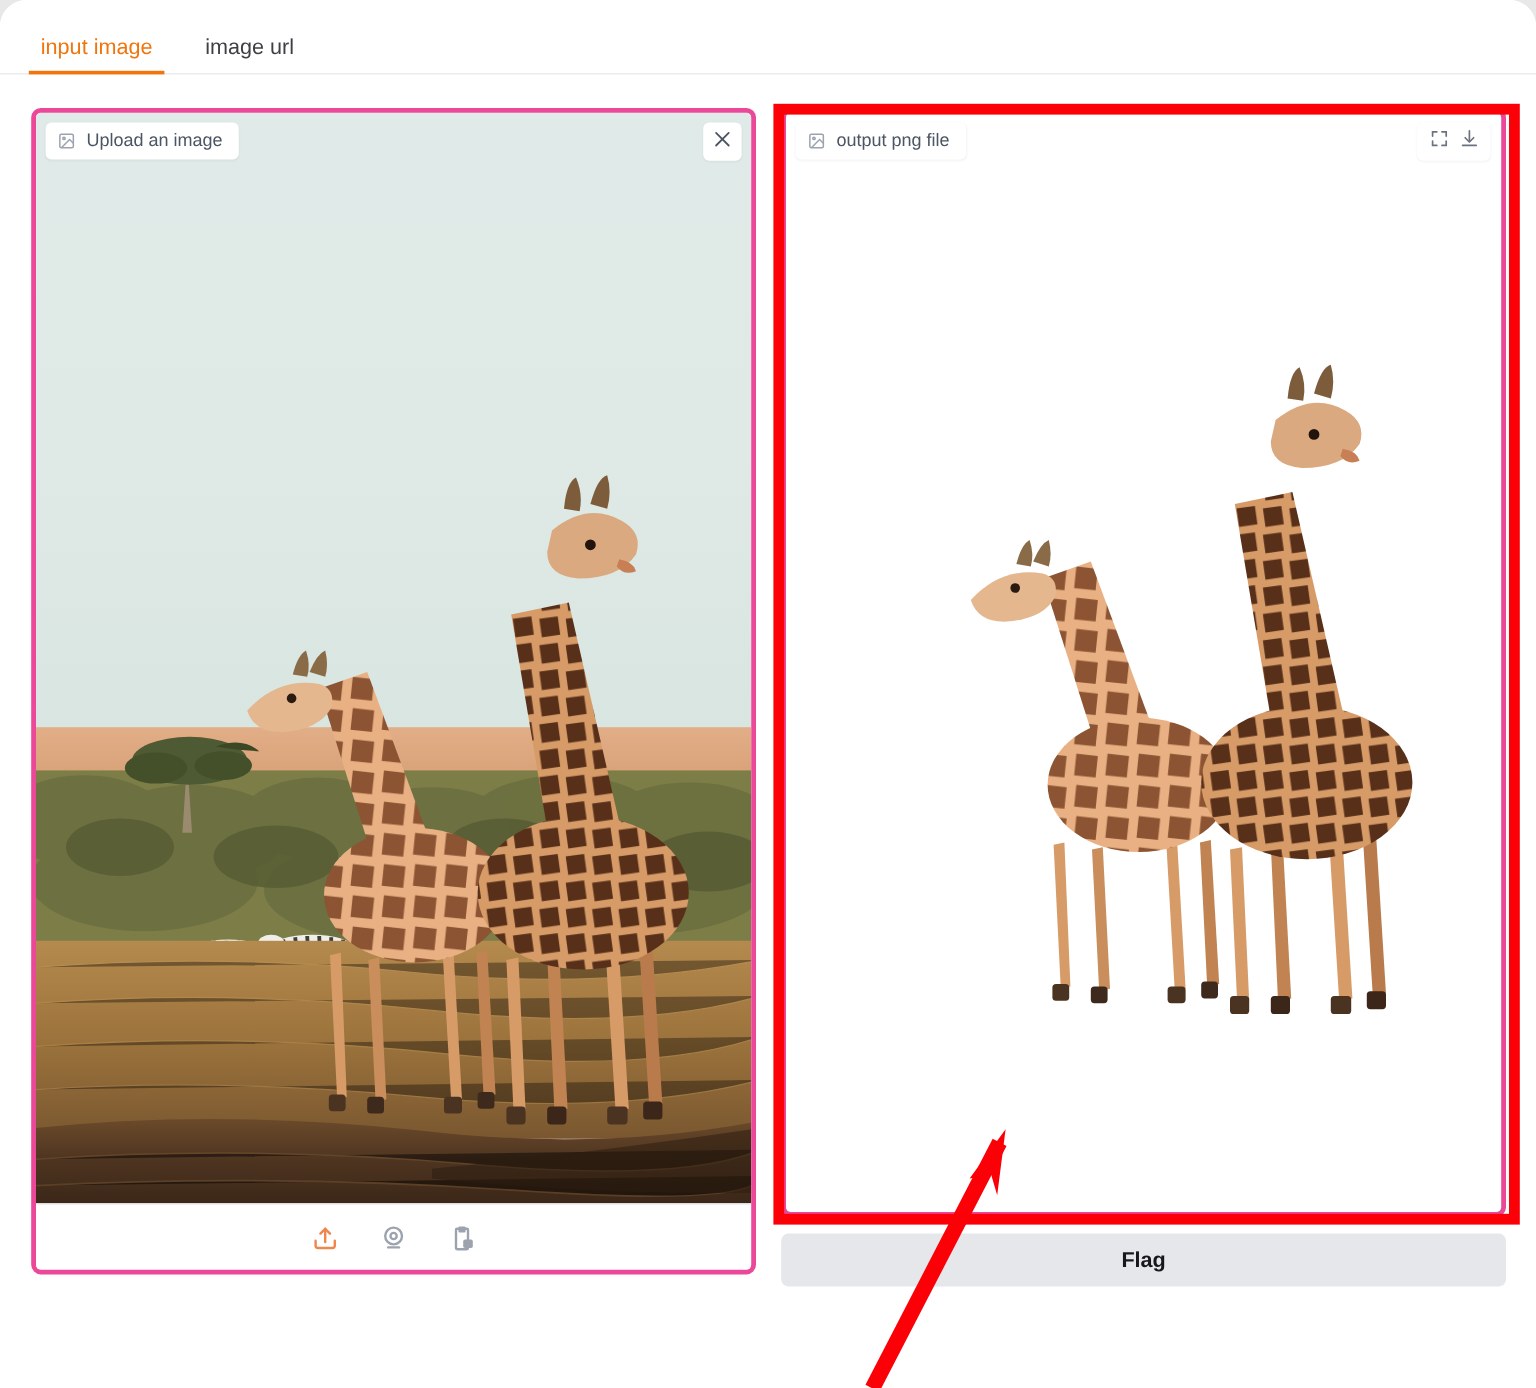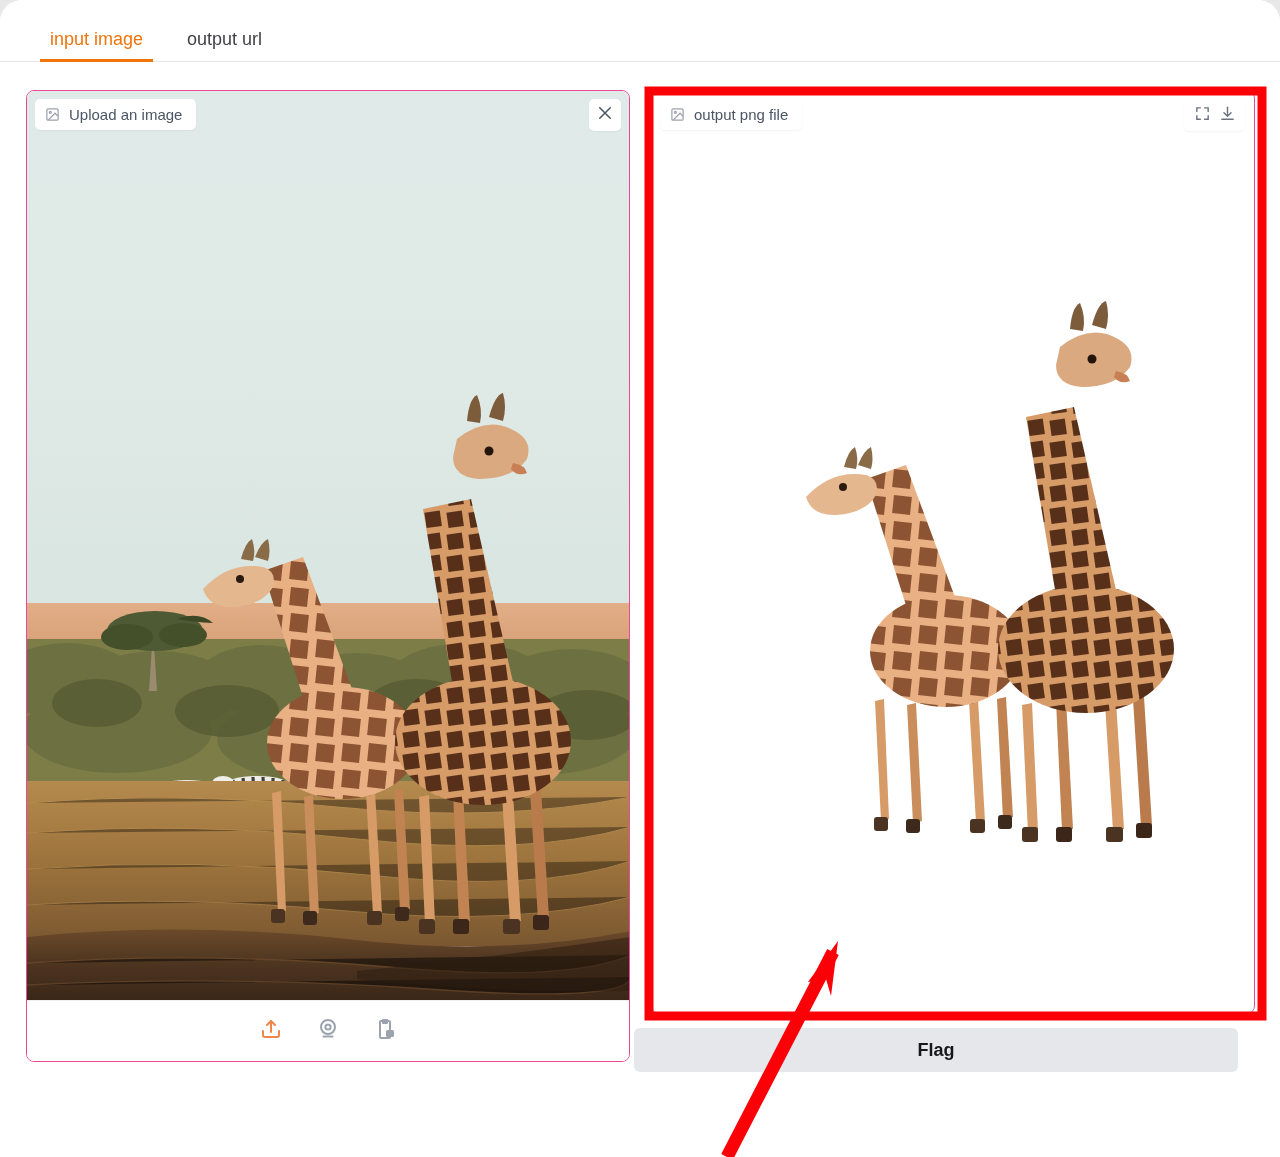--- a/index.html
+++ b/index.html
@@ -17,21 +17,21 @@
     overflow: hidden;
   }
 
   
   .tabbar {
     position: absolute; left: 0; top: 0;
     width: 1280px; height: 62px;
     background: #fff;
     border-bottom: 1px solid #e7e7e7;
     display: flex; align-items: flex-end;
-    padding-left: 28px;
+    padding-left: 12px;
   }
   .tab {
     padding: 0 22px 13px 22px;
     font-size: 18px;
     color: #3f3f46;
     cursor: pointer;
     position: relative;
     line-height: 1;
   }
   .tab.active { color: #f0750d; }
@@ -44,21 +44,21 @@
   
   .panes { position: absolute; left: 0; top: 62px; width: 1280px; height: 1095px; }
 
   .pane-left  { position: absolute; left: 26px;  top: 28px; width: 604px; }
   .pane-right { position: absolute; left: 651px; top: 28px; width: 604px; }
 
   
   .imgcard {
     position: relative;
     background: #fff;
-    border: 1px solid #ec4899;
+    border: 4px solid #ec4899;
     border-radius: 8px;
     overflow: hidden;
     text-align: center;
   }
   .imgcard.input { height: 972px; }
 
   .photo {
     position: relative;
     width: 100%; height: 909px;
     overflow: hidden;
@@ -100,42 +100,42 @@
   .outcanvas { position: relative; width: 100%; height: 100%; background: #0ea5e9; overflow: hidden; }
   .out-icons {
     position: absolute; right: 9px; top: 8px; z-index: 6;
     display: flex; align-items: center; gap: 3px;
     background: #fff; border-radius: 5px; padding: 5px 7px;
     box-shadow: 0 1px 2px rgba(0,0,0,.05);
   }
   .out-icons .ic { cursor: pointer; width: 22px; height: 22px; display:flex; align-items:center; justify-content:center;}
 
   .flagbtn {
-    position: absolute; left: 634px; top: 966px;
+    position: absolute; left: 651px; top: 966px;
     width: 604px; height: 44px;
     background: #e5e7eb; color: #18181b;
     border: none; border-radius: 6px;
     font-size: 18px; font-weight: bold; cursor: pointer;
     font-family: "Liberation Sans", sans-serif;
   }
 
   
   .annot { position: absolute; left: 0; top: 0; width: 1280px; height: 1157px; pointer-events: none; z-index: 40; }
 </style>
 </head>
 <body>
 
 <div id="app">
 
   <div class="tabbar">
     <div class="tab active">
       <span>input image</span>
     </div>
     <div class="tab">
-      <span>output url</span>
+      <span>image url</span>
     </div>
   </div>
 
   <div class="panes">
 
     <div class="pane-left">
       <div class="imgcard input">
 
         <div class="photo">
           

